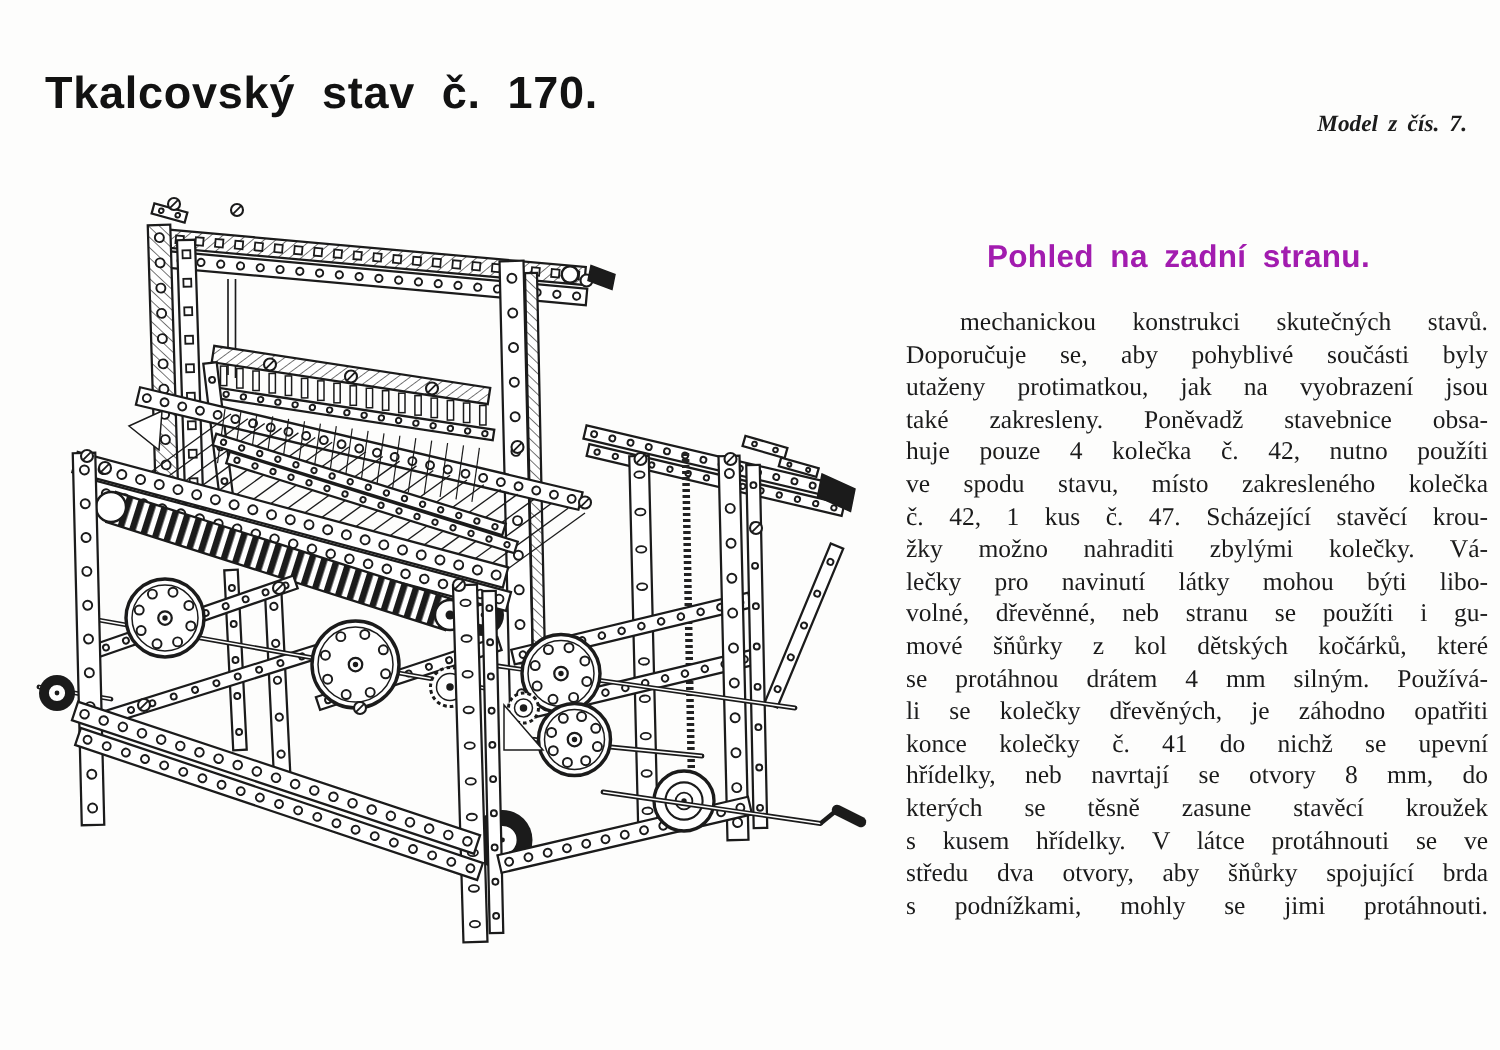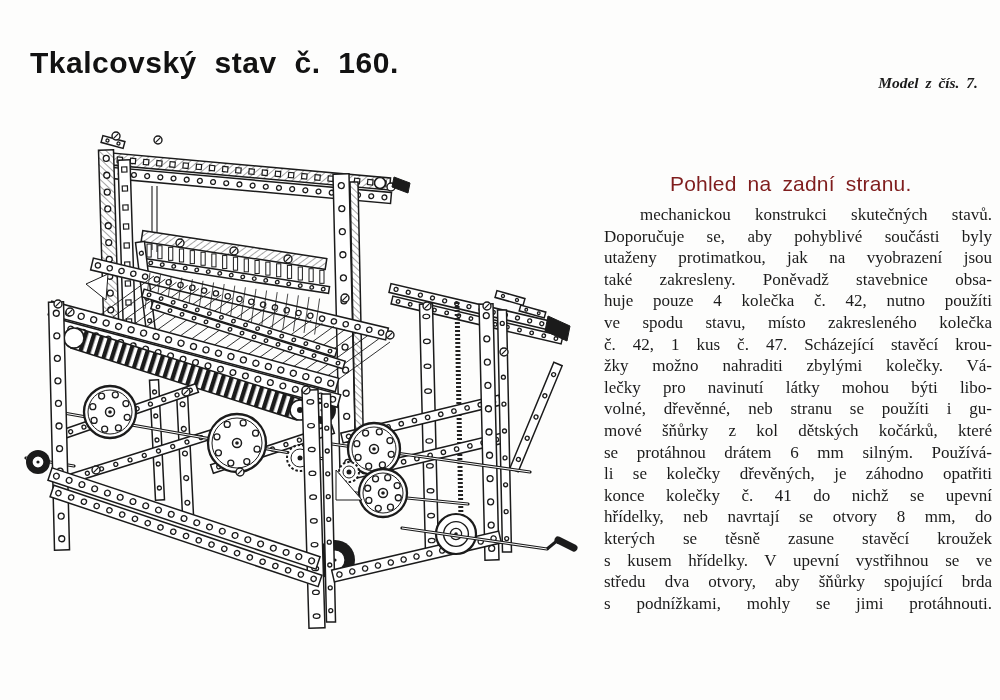--- a/index.html
+++ b/index.html
@@ -19,41 +19,41 @@
     font-style:italic;font-weight:600;font-size:15.5px;word-spacing:3px;
     color:#1c1c1c;
     margin-top:16px;
   }
   .illustration{
     position:absolute;left:10px;top:105px;width:580px;height:570px;margin:0;
   }
   .illustration svg{display:block;width:580px;height:570px;}
   .article{position:absolute;left:604px;top:160px;width:388px;}
   .article-heading{
-    position:absolute;left:54px;top:0;margin:12px;white-space:nowrap;
+    position:absolute;left:54px;top:0;margin:0;white-space:nowrap;
     font-family:"Liberation Sans", sans-serif;
-    font-size:21px;font-weight:normal;word-spacing:5px;letter-spacing:.2px;
-    color:#7f1d1d;
+    font-size:21px;font-weight:bold;word-spacing:5px;letter-spacing:.2px;
+    color:#a21caf;
   }
   .para{
     position:absolute;left:0;top:44px;width:388px;
     font-size:17px;line-height:21.6px;color:#1b1b1b;
   }
   .para-line{
     text-align:justify;text-align-last:justify;text-justify:inter-word;
     height:21.6px;overflow:visible;white-space:nowrap;
   }
   .para-line:first-child{text-indent:36px;}
 </style>
 </head>
 <body>
 
 <div class="page">
 
-  <h1 class="page-title">Tkalcovský stav č. 160.</h1>
+  <h1 class="page-title">Tkalcovský stav č. 170.</h1>
 
   <div class="model-note">Model z čís. 7.</div>
 
   <figure class="illustration">
     <svg id="loom-svg" viewBox="10 105 580 570" xmlns="http://www.w3.org/2000/svg">
       <defs>
         <pattern id="hatch" width="5" height="5" patternUnits="userSpaceOnUse" patternTransform="rotate(45)">
           <rect width="5" height="5" fill="#ffffff"></rect>
           <line x1="0" y1="0" x2="0" y2="5" stroke="#5a5a5a" stroke-width="1.1"></line>
         </pattern>
@@ -849,24 +849,24 @@
         <div class="para-line">Doporučuje se, aby pohyblivé součásti byly</div>
         <div class="para-line">utaženy protimatkou, jak na vyobrazení jsou</div>
         <div class="para-line">také zakresleny. Poněvadž stavebnice obsa-</div>
         <div class="para-line">huje pouze 4 kolečka č. 42, nutno použíti</div>
         <div class="para-line">ve spodu stavu, místo zakresleného kolečka</div>
         <div class="para-line">č. 42, 1 kus č. 47. Scházející stavěcí krou-</div>
         <div class="para-line">žky možno nahraditi zbylými kolečky. Vá-</div>
         <div class="para-line">lečky pro navinutí látky mohou býti libo-</div>
         <div class="para-line">volné, dřevěnné, neb stranu se použíti i gu-</div>
         <div class="para-line">mové šňůrky z kol dětských kočárků, které</div>
-        <div class="para-line">se protáhnou drátem 6 mm silným. Používá-</div>
+        <div class="para-line">se protáhnou drátem 4 mm silným. Používá-</div>
         <div class="para-line">li se kolečky dřevěných, je záhodno opatřiti</div>
         <div class="para-line">konce kolečky č. 41 do nichž se upevní</div>
         <div class="para-line">hřídelky, neb navrtají se otvory 8 mm, do</div>
         <div class="para-line">kterých se těsně zasune stavěcí kroužek</div>
-        <div class="para-line">s kusem hřídelky. V upevní vystřihnou se ve</div>
+        <div class="para-line">s kusem hřídelky. V látce protáhnouti se ve</div>
         <div class="para-line">středu dva otvory, aby šňůrky spojující brda</div>
         <div class="para-line">s podnížkami, mohly se jimi protáhnouti.</div>
       </div>
   </section>
 
 </div>
 
 </body></html>

